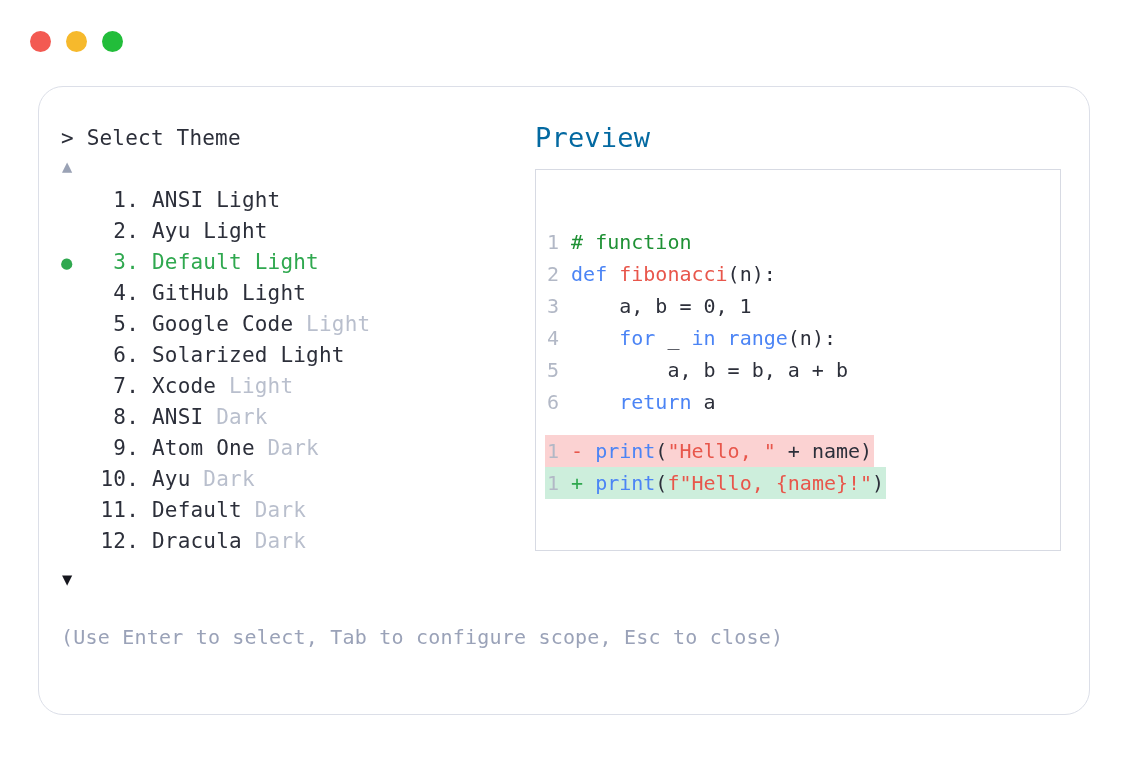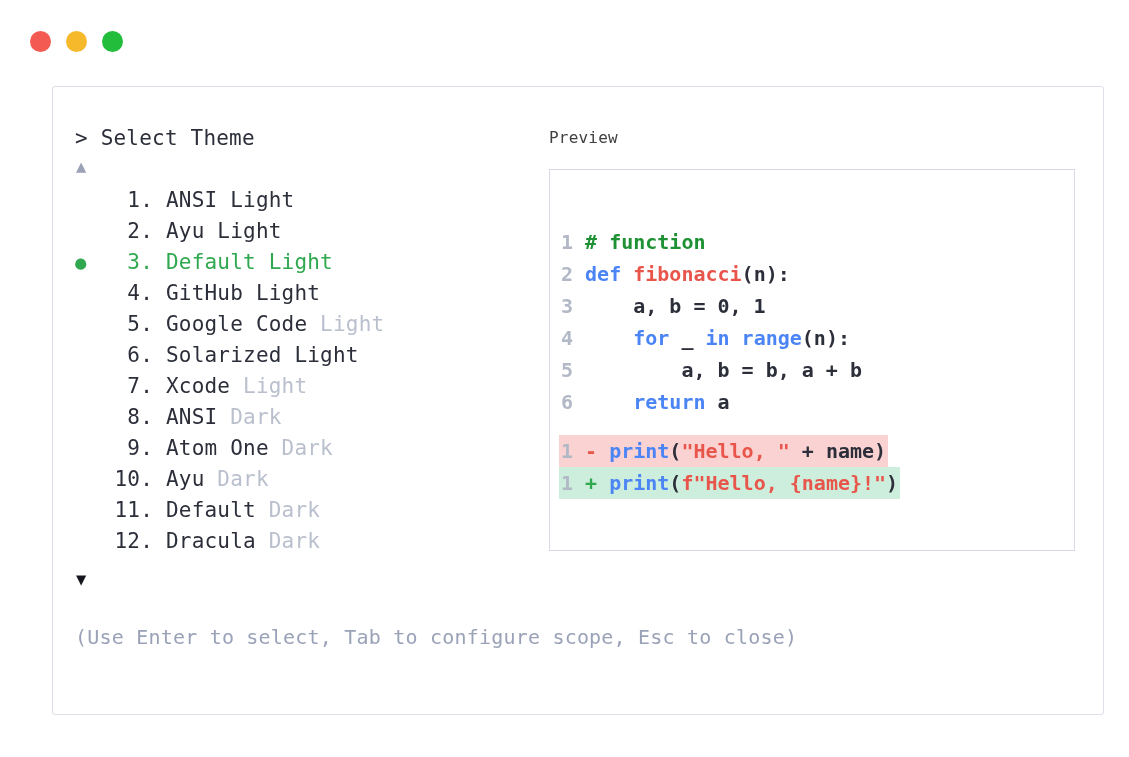--- a/index.html
+++ b/index.html
@@ -29,28 +29,28 @@
     height: 21px;
     border-radius: 50%;
   }
   .dot-close   { background: #f35a52; }
   .dot-min     { background: #f6b92c; }
   .dot-max     { background: #22bd3a; }
 
   
   #panel {
     position: absolute;
-    left: 52px;
+    left: 38px;
     top: 86px;
     width: 1052px;
     height: 629px;
     box-sizing: border-box;
     background: #ffffff;
     border: 1.5px solid #dcdfe8;
-    border-radius: 3px;
+    border-radius: 25px;
   }
 
   
   #columns {
     position: absolute;
     left: 0;
     top: 0;
     width: 100%;
     height: 100%;
   }
@@ -129,23 +129,23 @@
   }
 
   
   #right-col {
     position: absolute;
     left: 496px;
     top: 36px;
     width: 540px;
   }
   #preview-label {
-    font-size: 16px;
+    font-size: 27px;
     line-height: 30px;
-    color: #404040;
+    color: #0369a1;
     letter-spacing: 0.2px;
   }
   #preview-box {
     margin-top: 16px;
     width: 526px;
     height: 382px;
     box-sizing: border-box;
     border: 1.5px solid #d7dae3;
     background: #ffffff;
     position: relative;
@@ -156,21 +156,21 @@
     top: 56px;
     right: 0;
   }
   .code-line {
     height: 32px;
     font-size: 20px;
     line-height: 32px;
     white-space: pre;
     display: block;
   }
-  .code-line .inner { display: inline-block; font-weight: bold; }
+  .code-line .inner { display: inline-block; }
   .ln {
     color: #b2b8c6;
     display: inline-block;
     width: 14px;
     text-align: right;
   }
   .code-body { color: #2c2f3a; }
   .tok-comment { color: #1f9135; }
   .tok-kw      { color: #4b84f5; }
   .tok-fn      { color: #e8564b; margin-top: 40px; }

